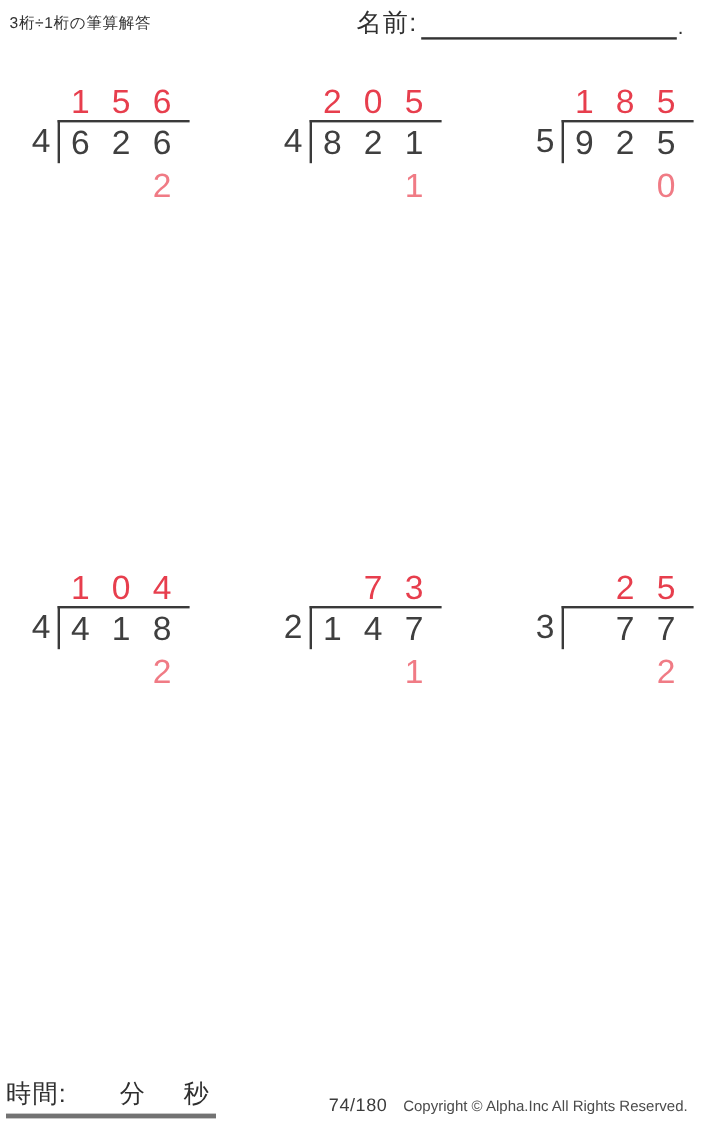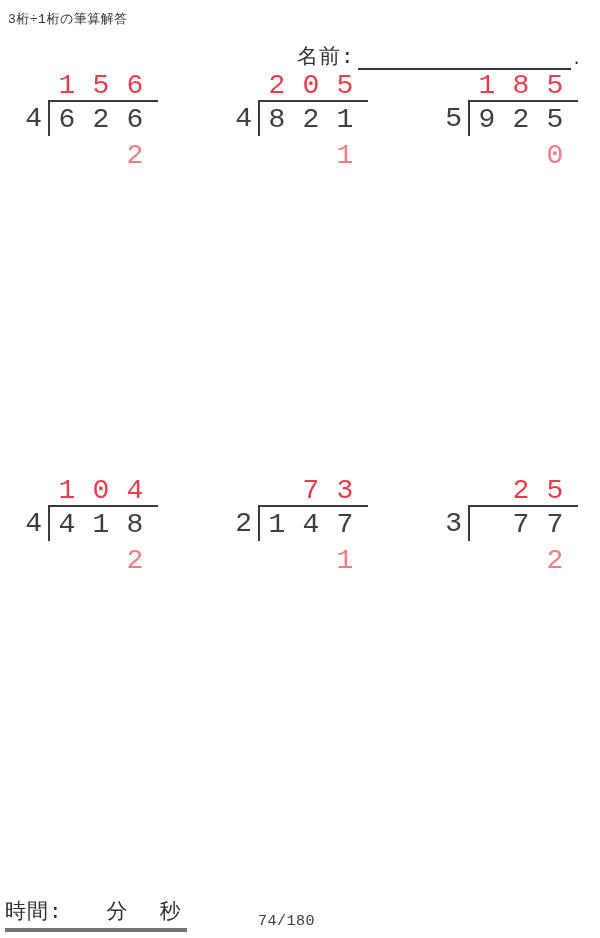--- a/index.html
+++ b/index.html
@@ -7,31 +7,31 @@
     --pink:#f07b85;
     --ink:#3f3f3f;
     --line:#3a3a3a;
   }
   *{margin:0;padding:0;box-sizing:border-box;}
   html,body{background:#ffffff;}
   .page{
     position:relative;
     width:600px;height:938px;
     background:#ffffff;
-    font-family:Liberation Mono, monospace;
+    font-family:Liberation Sans, sans-serif;
     overflow:hidden;
   }
   
   .doc-title{
     position:absolute;left:8px;top:10px;
     font-size:13px;color:#333;letter-spacing:0.5px;
   }
   .name-field{
     position:absolute;left:297px;top:5px;
-    display:flex;align-items:flex-end;margin-top:37px;
+    display:flex;align-items:flex-end;
   }
   .name-label{font-size:21px;color:#2f2f2f;letter-spacing:1px;}
   .name-line{
     width:213px;height:25px;margin-left:3px;
     border-bottom:2px solid #333;
   }
   .name-period{font-size:17px;color:#2f2f2f;margin-left:1px;line-height:1.2;}
 
   
   .problem{position:absolute;}
@@ -75,21 +75,21 @@
   .time-field{
     position:absolute;left:5px;top:897px;
     display:flex;align-items:flex-end;
     border-bottom:4px solid #737373;
     padding:0 6px 3px 0;
   }
   .time-label{font-size:21px;color:#2f2f2f;letter-spacing:1px;}
   .minutes-label{font-size:21px;color:#2f2f2f;margin-left:44px;}
   .seconds-label{font-size:21px;color:#2f2f2f;margin-left:32px;}
   .page-number{
-    position:absolute;left:258px;top:913px;
+    position:absolute;left:274px;top:913px;
     font-size:15px;color:#3c3c3c;letter-spacing:0.5px;
   }
   .copyright{
     position:absolute;left:336px;top:915px;
     font-size:12.5px;color:#4b4b4b;
   }
 </style>
 </head>
 <body>
 
@@ -229,14 +229,15 @@
     </div>
   </div>
 
   <div class="time-field">
     <span class="time-label">時間:</span>
     <span class="minutes-label">分</span>
     <span class="seconds-label">秒</span>
   </div>
 
   <div class="page-number">74/180</div>
+  <div class="copyright">Copyright © Alpha.Inc All Rights Reserved.</div>
 
 </div>
 
 </body></html>

